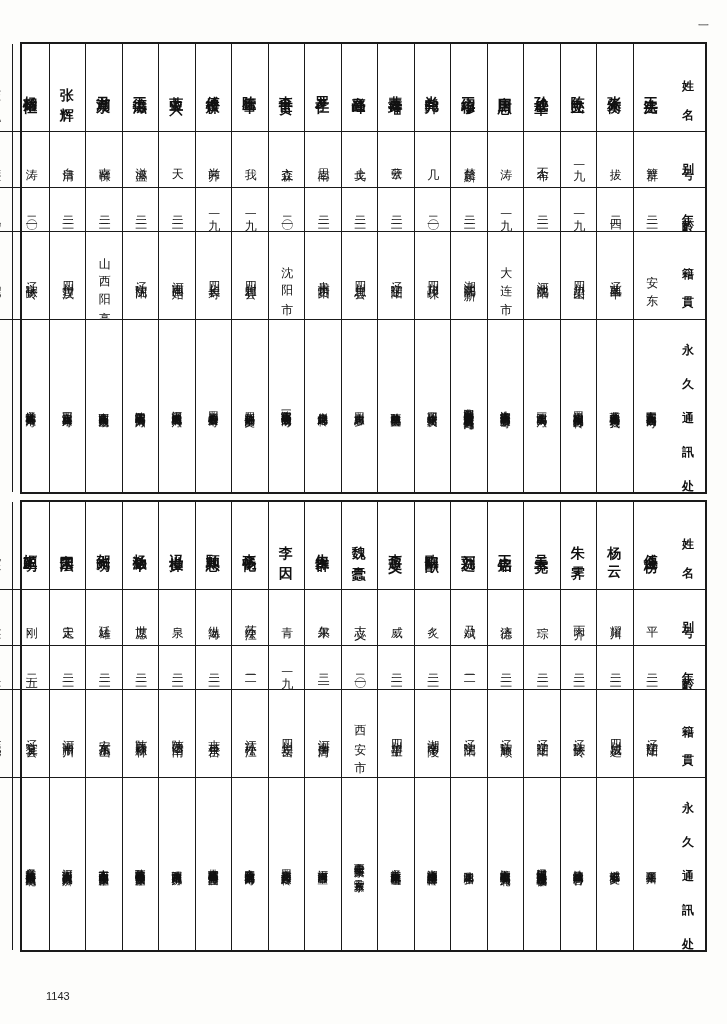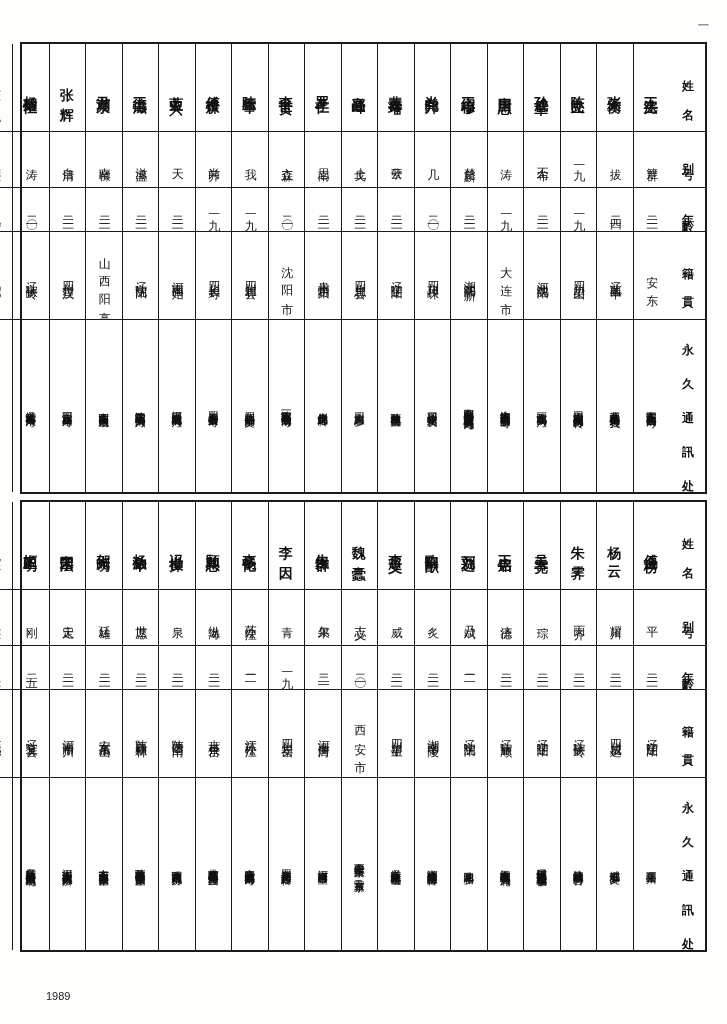--- a/index.html
+++ b/index.html
@@ -805,14 +805,14 @@
         </div>
         <div class="cell r-origin">
           <span class="v origin-text">河北宛平</span>
         </div>
         <div class="cell r-addr">
           <span class="v addr-text">河北宛平县东沙店村</span>
         </div>
       </div>
     </div>
 
-  <div class="page-number">1989</div>
+  <div class="page-number">1143</div>
 </div>
 
 </body></html>

